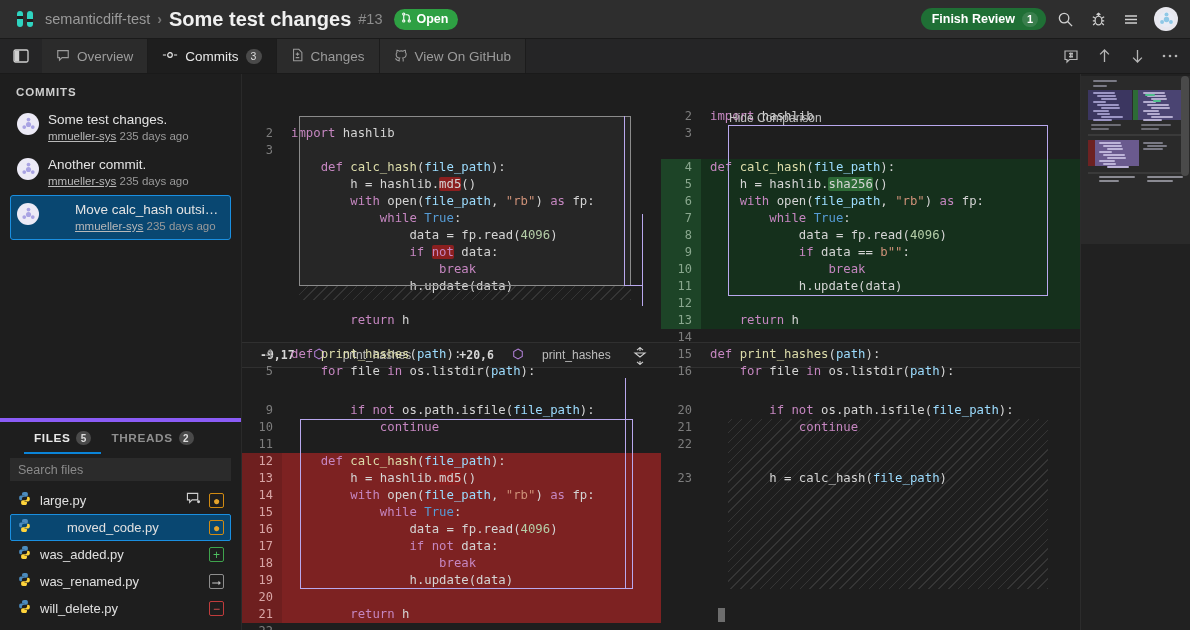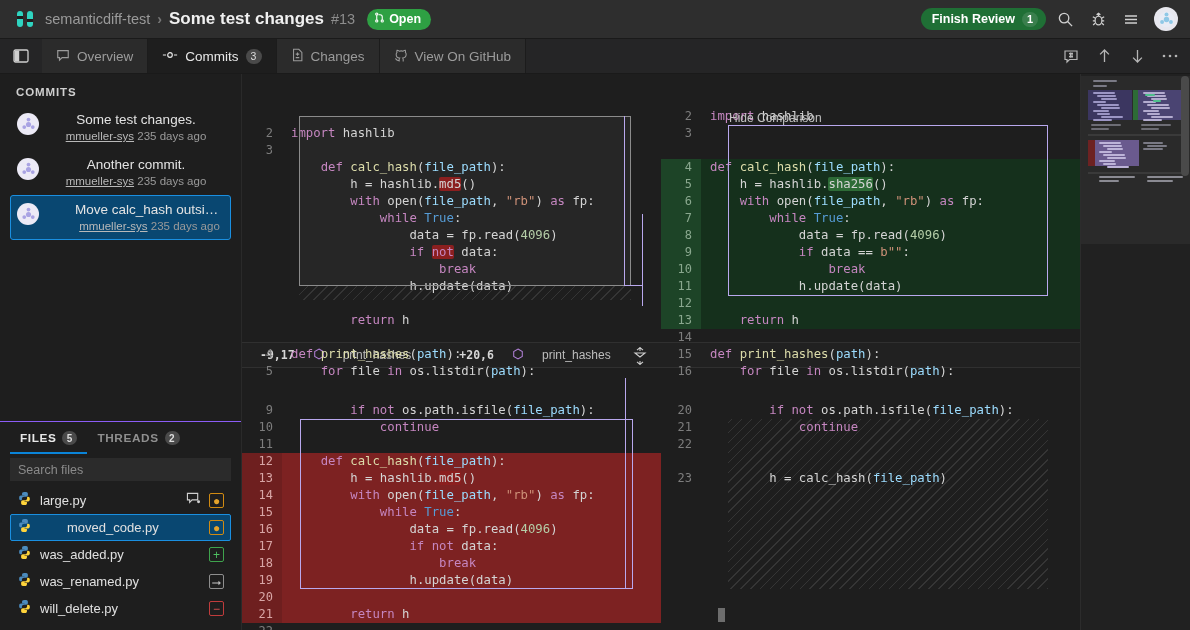--- a/index.html
+++ b/index.html
@@ -17,21 +17,21 @@
     height: 39px; flex: 0 0 39px;
     background: #2e2e2e;
     display: flex; align-items: center;
     padding: 0 10px;
     border-bottom: 1px solid #1a1a1a;
   }
   .logo { width: 22px; height: 22px; margin: 0 9px 0 4px; flex: 0 0 22px; position: relative; }
   .logo svg { display: block; }
   .bc-repo { color: #9a9a9a; font-size: 14.5px; }
   .bc-sep { color: #777; font-size: 14px; margin: 0 7px; font-weight: bold; }
-  .bc-title { color: #f0f0f0; font-size: 17px; font-weight: bold; }
+  .bc-title { color: #f0f0f0; font-size: 20px; font-weight: bold; }
   .bc-num { color: #8d8d8d; font-size: 14.5px; margin-left: 7px; }
   .pill-open {
     margin-left: 12px; background: #2ea043; color: #fff;
     border-radius: 11px; height: 21px; padding: 0 10px 0 7px;
     display: inline-flex; align-items: center; gap: 4px;
     font-size: 12.5px; font-weight: bold;
   }
   .spacer { flex: 1 1 auto; }
   .btn-finish {
     background: #1f6f35; color: #fff; border: none;
@@ -93,40 +93,39 @@
   }
   .section-head {
     font-size: 11.5px; letter-spacing: .9px; font-weight: bold;
     color: #cfcfcf; padding: 12px 16px 7px 16px;
   }
   .commit-list { padding: 0 10px; }
   .commit {
     display: flex; gap: 9px; padding: 5px 6px; border-radius: 3px;
     cursor: pointer; align-items: flex-start;
     border: 1px solid transparent;
-    text-align: center;
   }
   .commit.selected { background: #094771; border-color: #1a8fe0; gap: 36px; }
   .c-avatar {
     width: 22px; height: 22px; flex: 0 0 22px; border-radius: 50%;
     background: #eceaf6; margin-top: 2px;
     display: flex; align-items: center; justify-content: center;
   }
   .c-main { min-width: 0; flex: 1 1 auto; }
   .c-title {
     font-size: 13.5px; color: #e3e3e3; white-space: nowrap;
     overflow: hidden; text-overflow: ellipsis; line-height: 17px;
   }
   .c-meta { font-size: 11.5px; color: #9a9a9a; line-height: 16px; }
   .c-author { color: #b9b9b9; text-decoration: underline; }
 
   .files-panel { margin-top: auto; display: flex; flex-direction: column; }
   .files-tabs {
-    display: flex; gap: 0; padding: 0 10px;
-    border-top: 1px solid #8b5cf6;
+    display: flex; gap: 0; padding: 0 24px;
+    border-top: 4px solid #8b5cf6;
   }
   .ftab {
     display: flex; align-items: center; gap: 6px;
     padding: 9px 10px 7px 10px; font-size: 11.8px; font-weight: bold;
     letter-spacing: .6px; color: #8f8f8f; cursor: pointer;
     border-bottom: 2px solid transparent;
   }
   .ftab.active { color: #e9e9e9; border-bottom-color: #0a84d8; }
   .ftab .badge {
     background: #4a4a4a; color: #ddd; border-radius: 8px;

